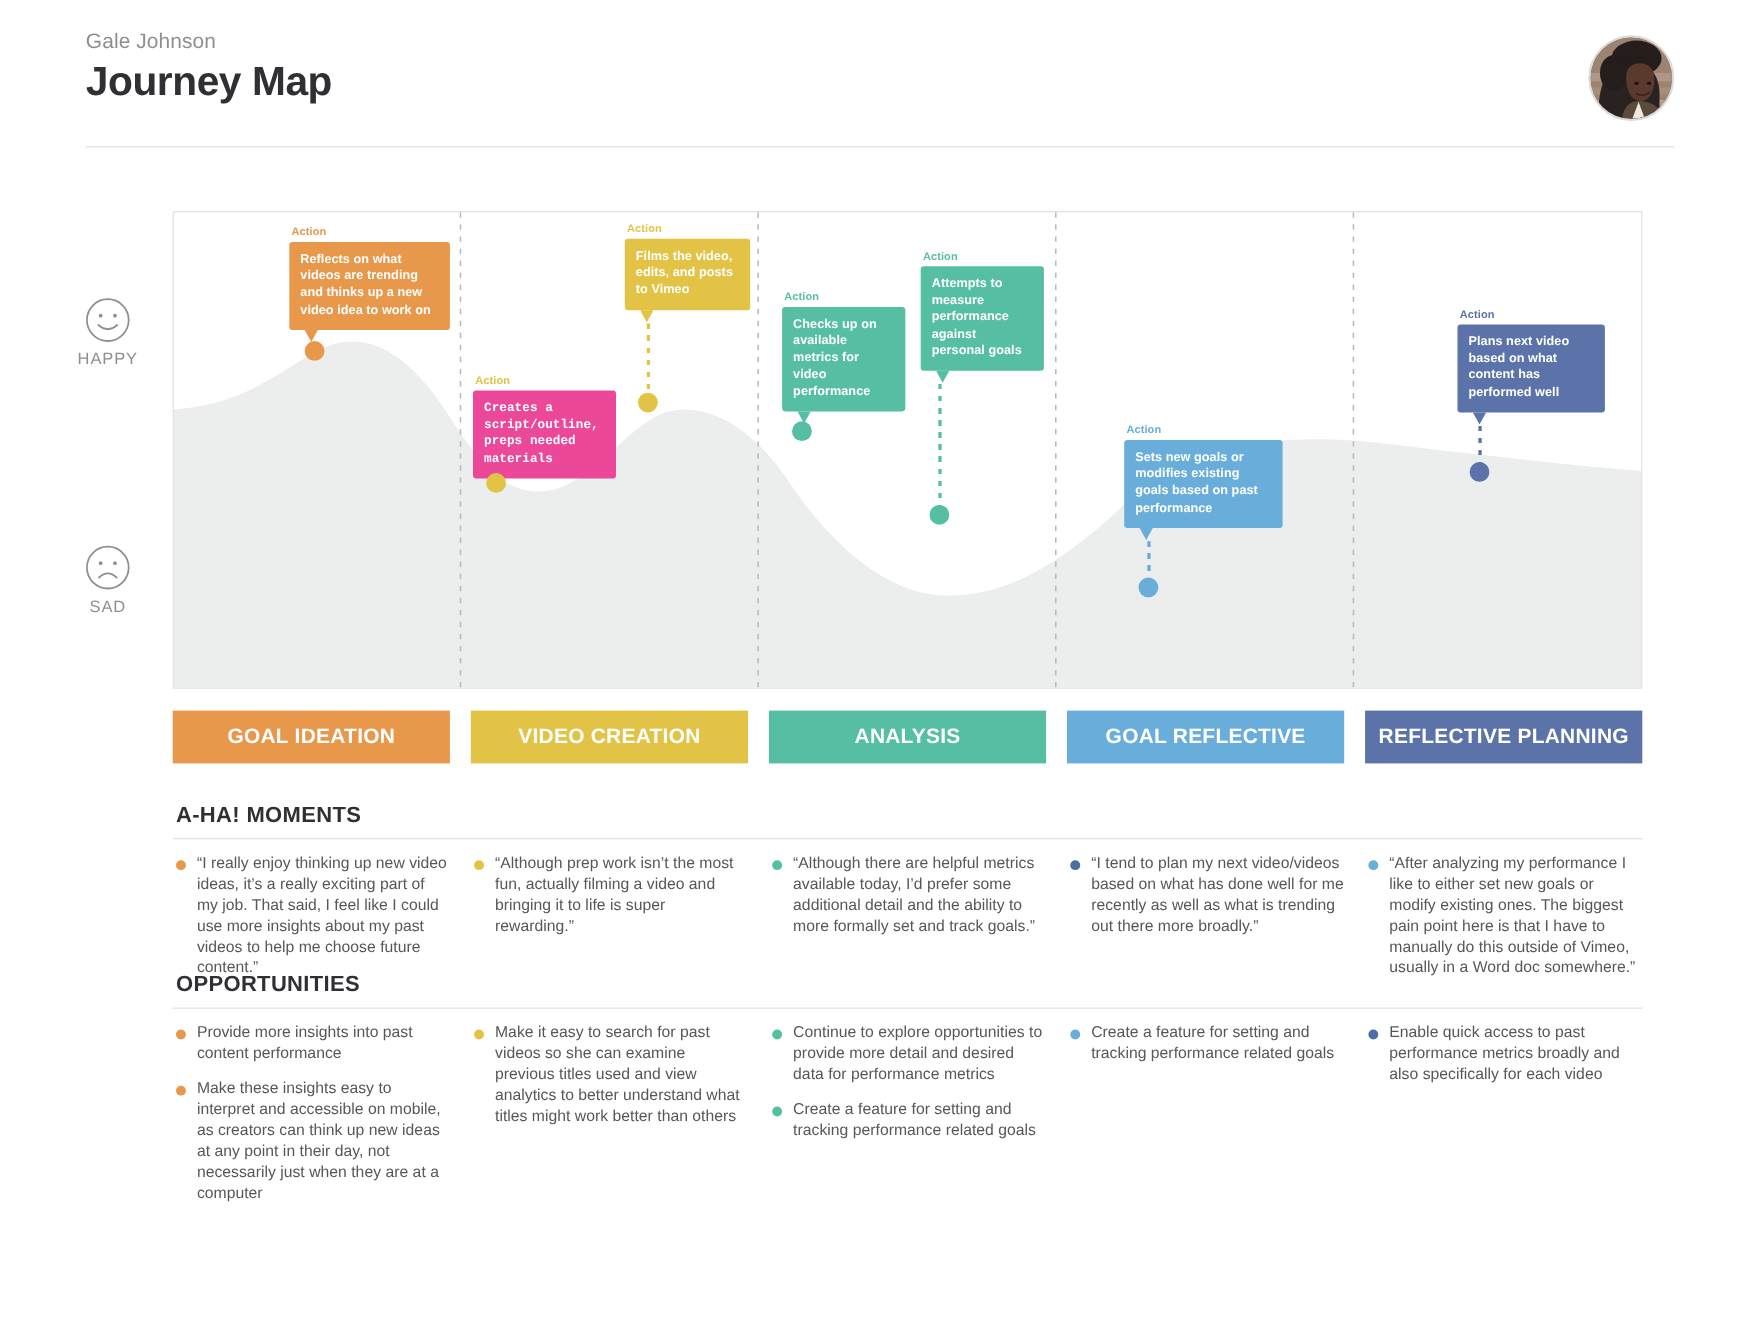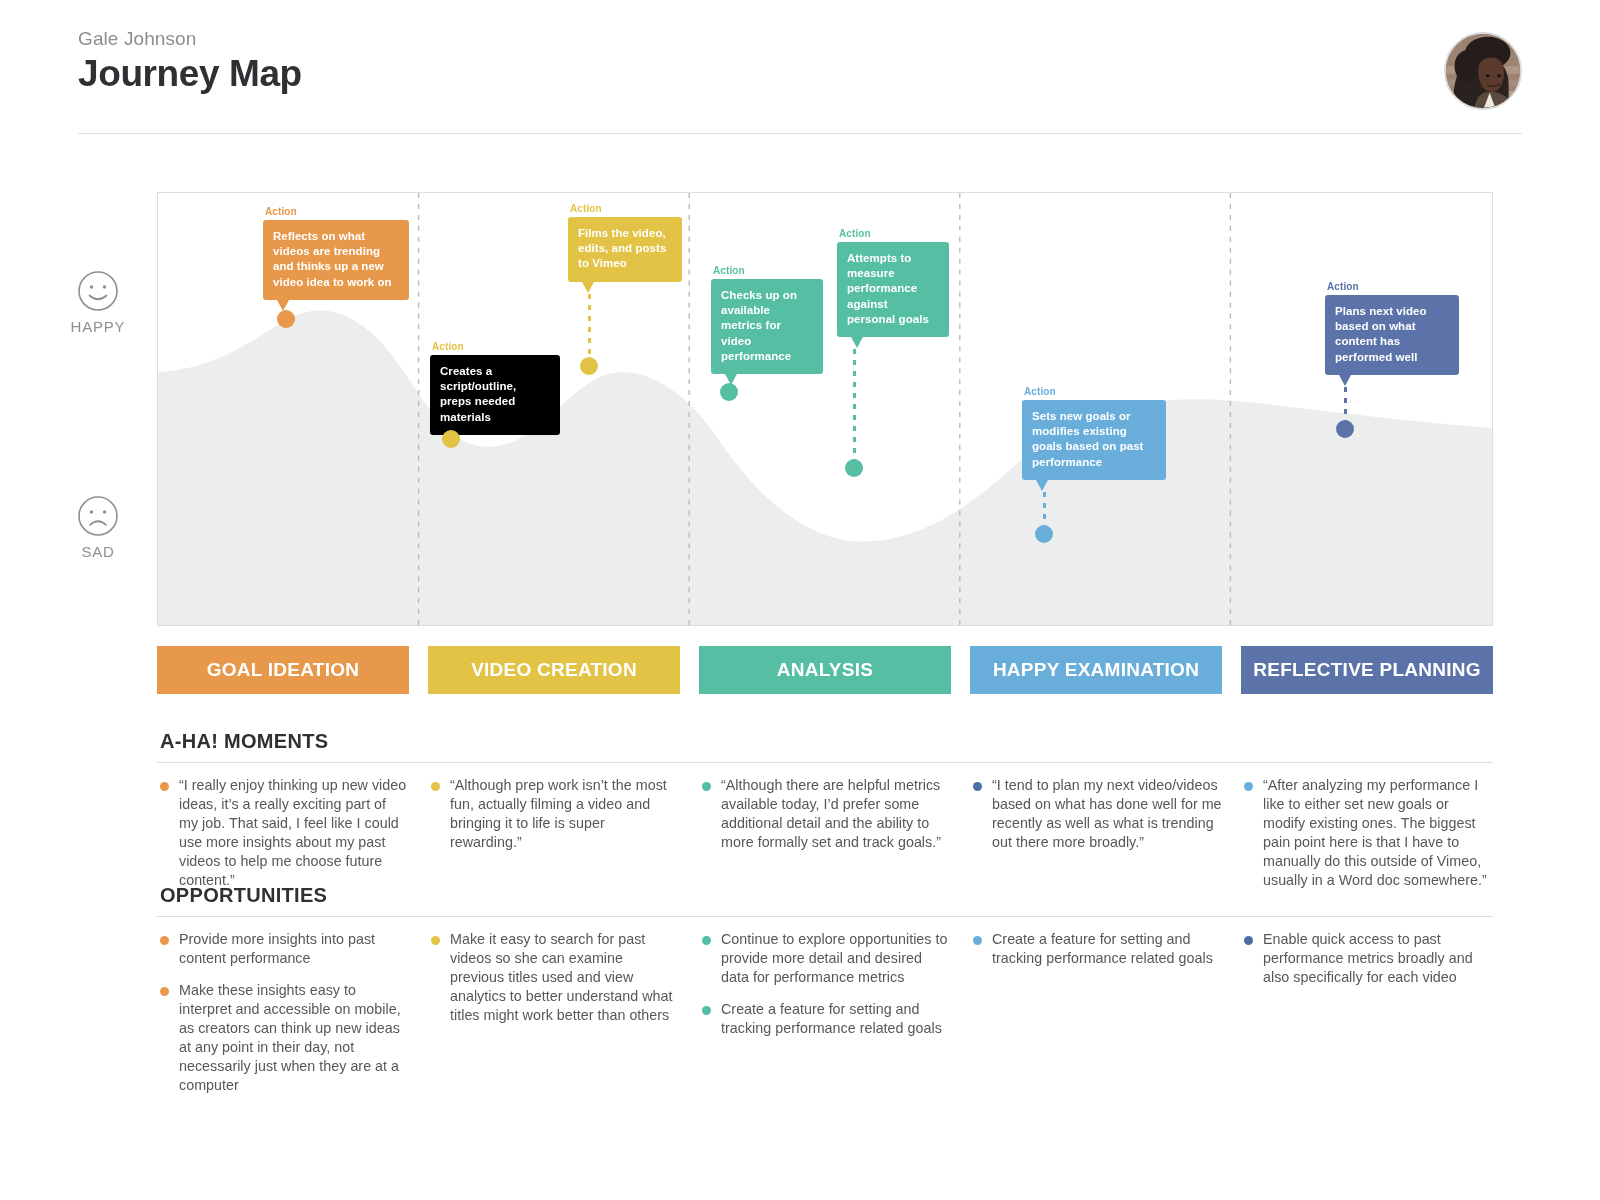--- a/index.html
+++ b/index.html
@@ -183,21 +183,21 @@
 
   <div id="callout-layer">
       <div class="callout" style="left: 263px; top: 206px; width: 146px;">
         <div class="callout-title" style="color: rgb(232, 152, 74);">Action</div>
         <div class="callout-box" style="background: rgb(232, 152, 74); color: rgb(232, 152, 74);"><span style="color: rgb(255, 255, 255); text-align: right;">Reflects on what videos are trending and thinks up a new video idea to work on</span></div>
       </div>
       <div style="position: absolute; left: 284.5px; top: 312px; width: 3px; height: 7px; background-image: repeating-linear-gradient(rgb(232, 152, 74) 0px, rgb(232, 152, 74) 5px, transparent 5px, transparent 11px);"></div>
       <div style="position: absolute; left: 277px; top: 310px; width: 18px; height: 18px; border-radius: 50%; background: rgb(232, 152, 74);"></div>
       <div class="callout" style="left: 430px; top: 341px; width: 130px;">
         <div class="callout-title" style="color: rgb(227, 195, 69);">Action</div>
-        <div class="callout-box" style="background: #000000; color: rgb(227, 195, 69);"><span style="color: rgb(255, 255, 255);">Creates a script/outline, preps needed materials</span></div>
+        <div class="callout-box" style="background: #ec4899; color: rgb(227, 195, 69); font-family: Liberation Mono, monospace;"><span style="color: rgb(255, 255, 255);">Creates a script/outline, preps needed materials</span></div>
       </div>
       <div style="position: absolute; left: 449.5px; top: 447px; width: 3px; height: 0px; background-image: repeating-linear-gradient(rgb(227, 195, 69) 0px, rgb(227, 195, 69) 5px, transparent 5px, transparent 11px);"></div>
       <div style="position: absolute; left: 442px; top: 430px; width: 18px; height: 18px; border-radius: 50%; background: rgb(227, 195, 69);"></div>
       <div class="callout" style="left: 568px; top: 203px; width: 114px;">
         <div class="callout-title" style="color: rgb(227, 195, 69);">Action</div>
         <div class="callout-box" style="background: rgb(227, 195, 69); color: rgb(227, 195, 69);"><span style="color: rgb(255, 255, 255);">Films the video, edits, and posts to Vimeo</span></div>
       </div>
       <div style="position: absolute; left: 587.5px; top: 294px; width: 3px; height: 72px; background-image: repeating-linear-gradient(rgb(227, 195, 69) 0px, rgb(227, 195, 69) 5px, transparent 5px, transparent 11px);"></div>
       <div style="position: absolute; left: 580px; top: 357px; width: 18px; height: 18px; border-radius: 50%; background: rgb(227, 195, 69);"></div>
       <div class="callout" style="left: 711px; top: 265px; width: 112px;">
@@ -230,21 +230,21 @@
       <div class="stage" style="background: rgb(232, 152, 74);">
         <span>GOAL IDEATION</span>
       </div>
       <div class="stage" style="background: rgb(227, 195, 69);">
         <span>VIDEO CREATION</span>
       </div>
       <div class="stage" style="background: rgb(86, 191, 163);">
         <span>ANALYSIS</span>
       </div>
       <div class="stage" style="background: rgb(105, 174, 219);">
-        <span>HAPPY EXAMINATION</span>
+        <span>GOAL REFLECTIVE</span>
       </div>
       <div class="stage" style="background: rgb(91, 115, 168);">
         <span>REFLECTIVE PLANNING</span>
       </div>
     </div>
 
   <div class="section section-a">
     <h2 class="section-head">A-HA! MOMENTS</h2>
     <div class="section-rule"></div>
     <div class="cols" id="aha-cols">

